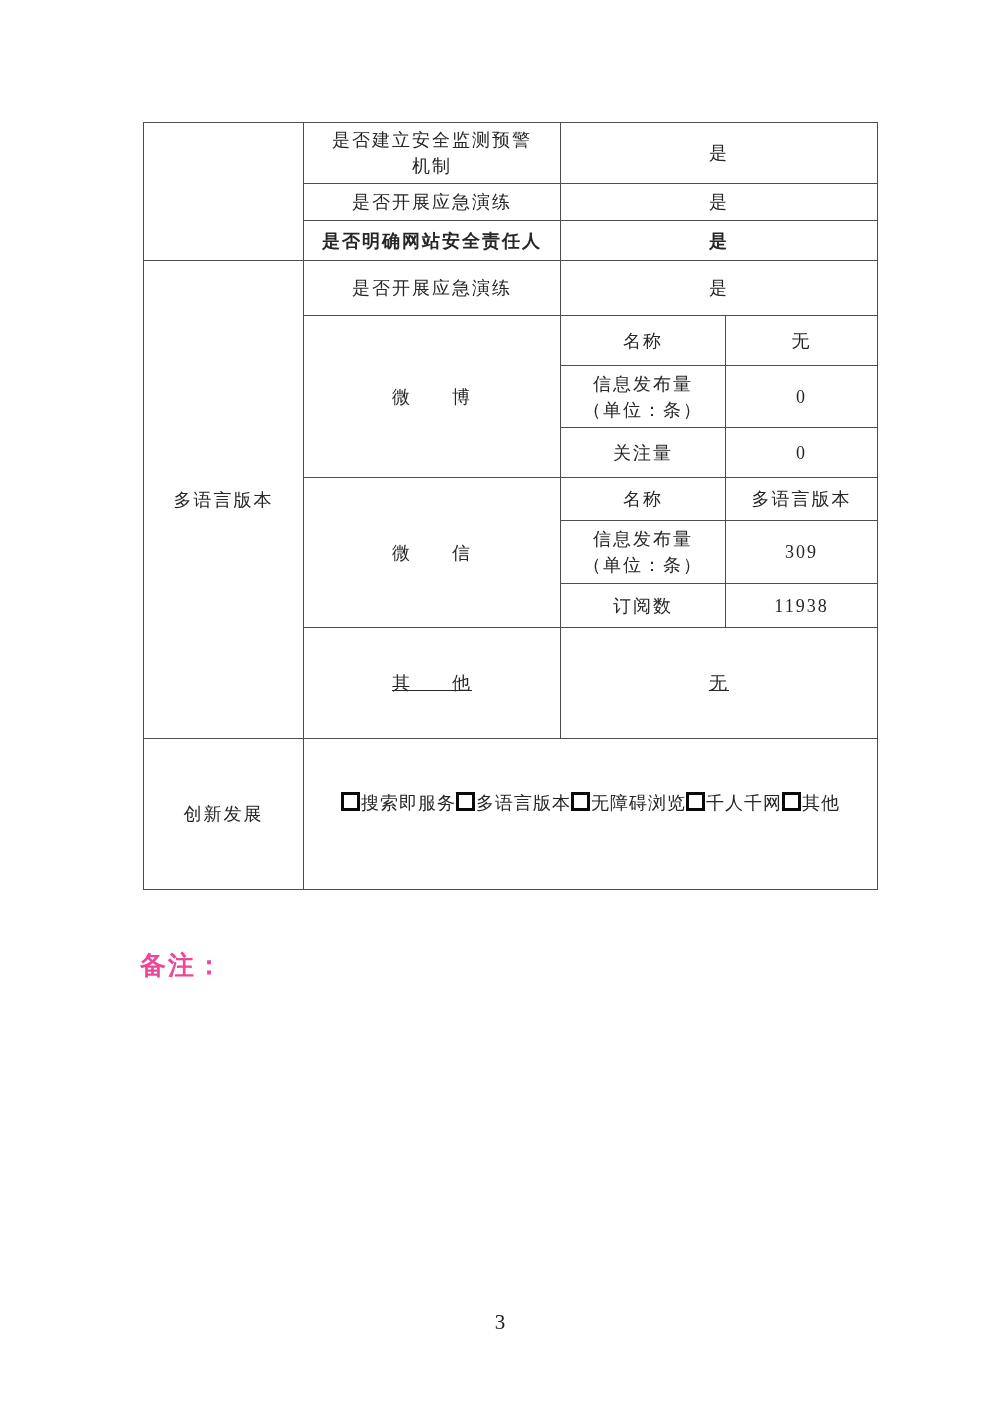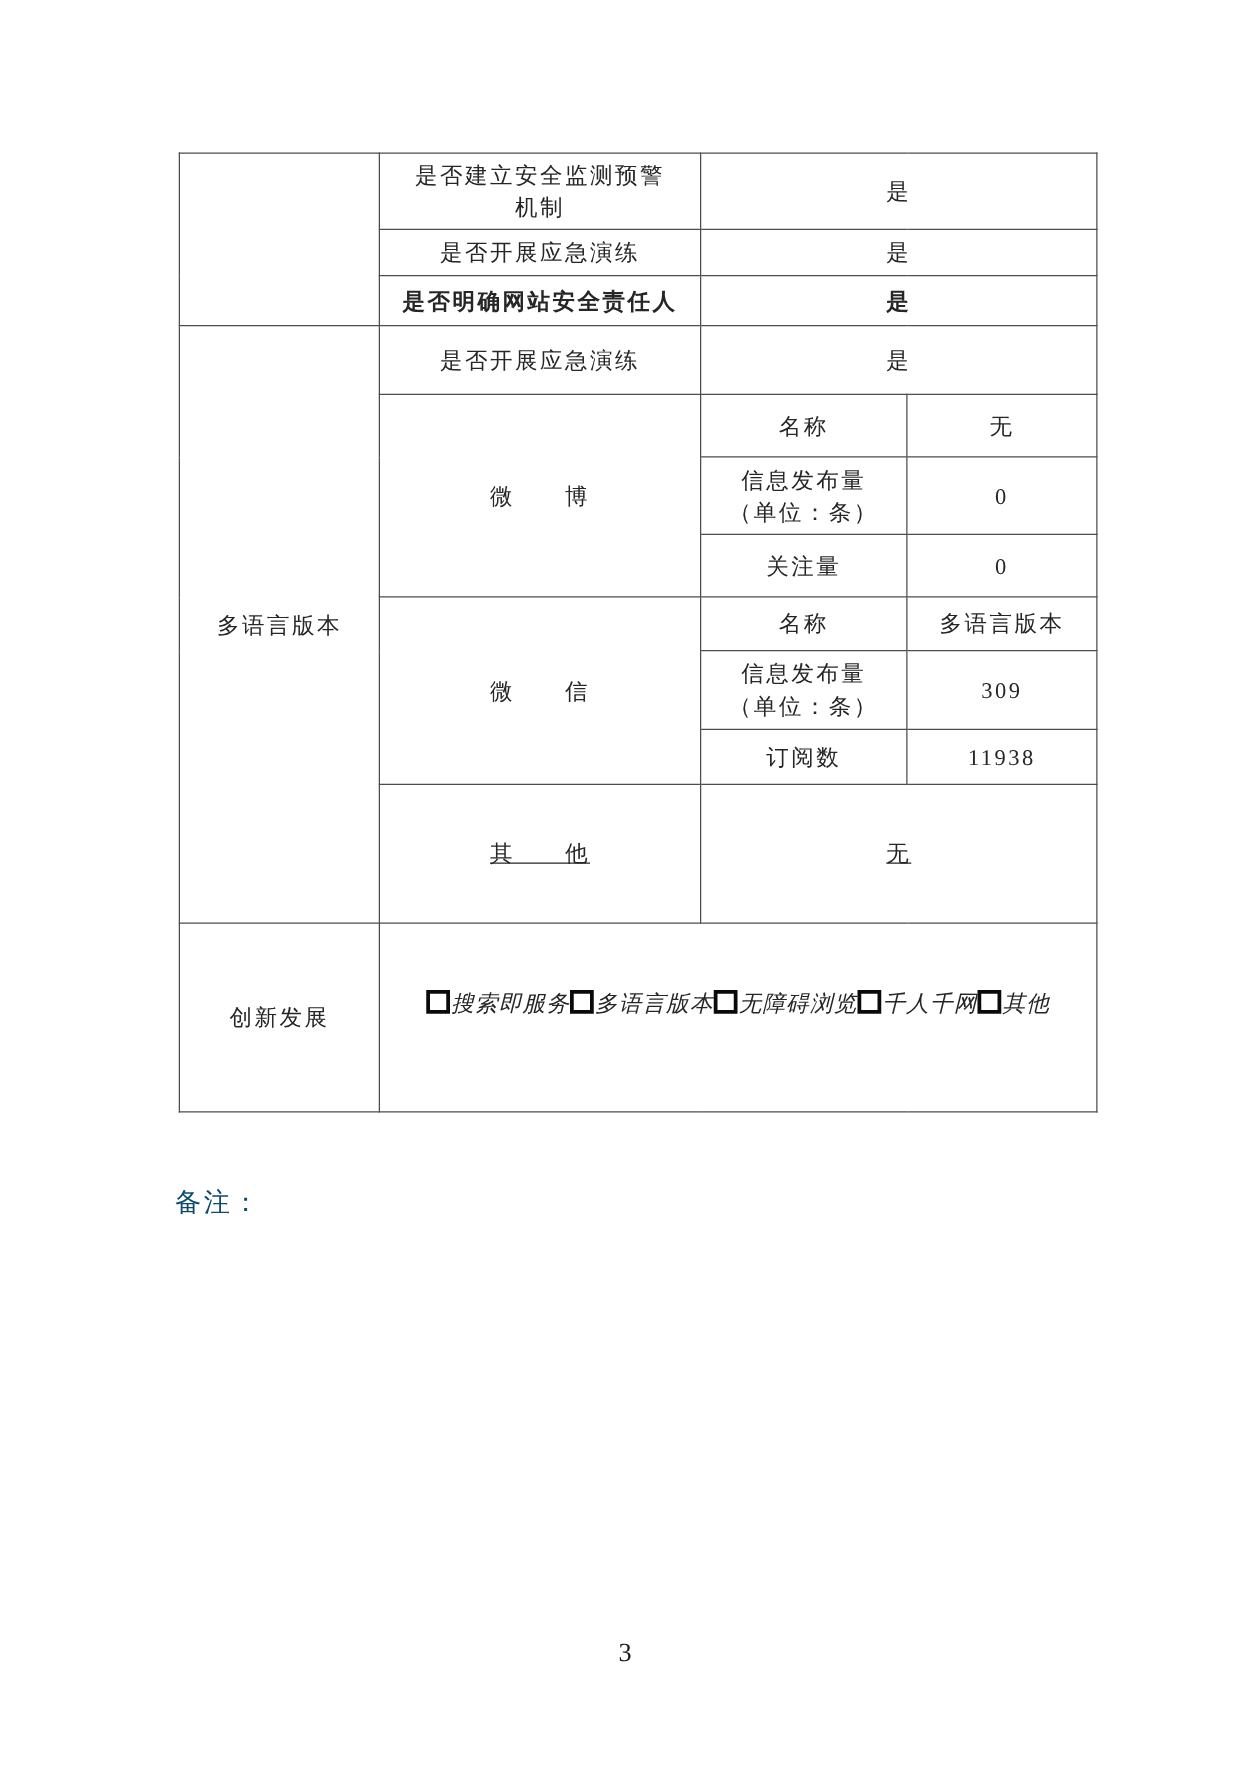--- a/index.html
+++ b/index.html
@@ -30,36 +30,35 @@
   tr.r7  { height: 50px; }
   tr.r8  { height: 43px; }
   tr.r9  { height: 63px; }
   tr.r10 { height: 44px; }
   tr.r11 { height: 111px; text-decoration: underline; }
   tr.r12 { height: 151px; }
   td.innovation-cell {
     letter-spacing: 1px;
     padding-bottom: 22px;
     white-space: nowrap;
-    font-style: italic;
   }
   .opt { display: inline-block; }
   .checkbox {
     display: inline-block;
     width: 13px; height: 13px;
     border: 3px solid #0a0a0a;
     background: #ffffff;
     vertical-align: -2px;
     margin: 0 1px 0 0;
   }
   .notes {
     position: absolute; left: 140px; top: 948px;
     font-family: "Liberation Sans", "DejaVu Sans", sans-serif;
-    font-weight: normal; font-size: 21px;
-    letter-spacing: 2px; color: #0c4a6e;
+    font-weight: bold; font-size: 26px;
+    letter-spacing: 2px; color: #ec4899;
   }
   .page-number {
     position: absolute; left: 0; top: 1310px;
     width: 100%; text-align: center;
     font-size: 21px; color: #1a1a1a;
   }
 </style>
 </head>
 <body>
 

